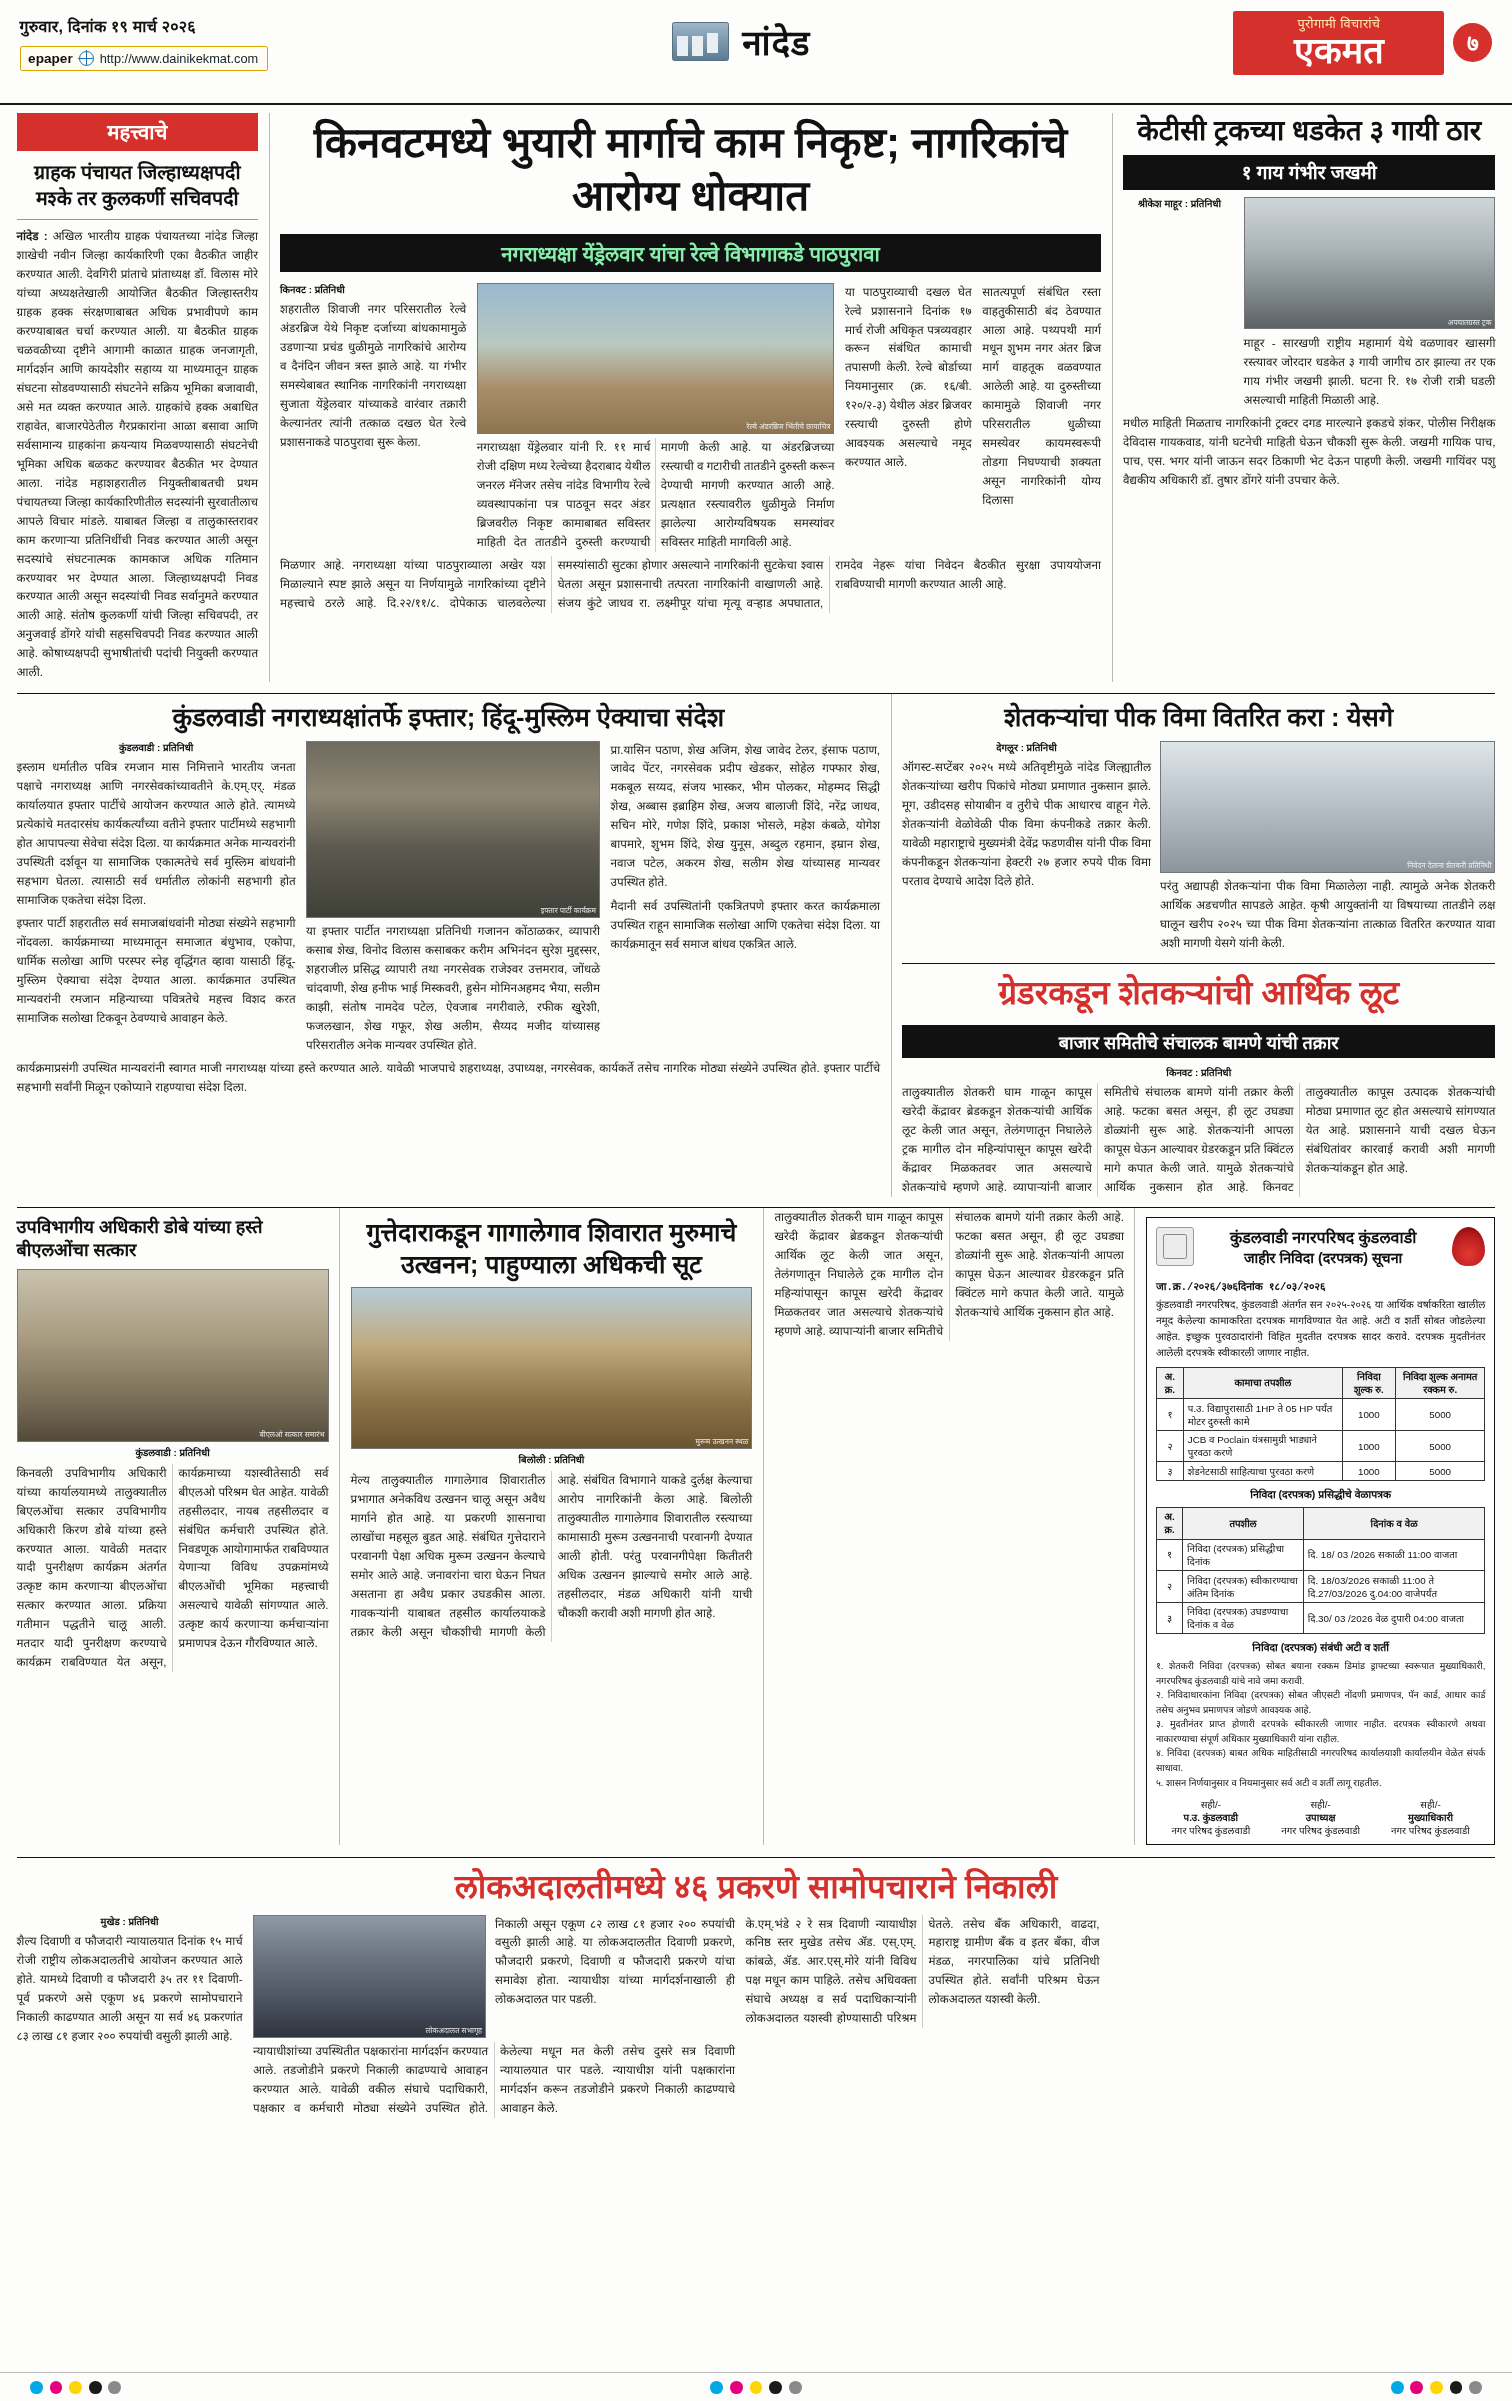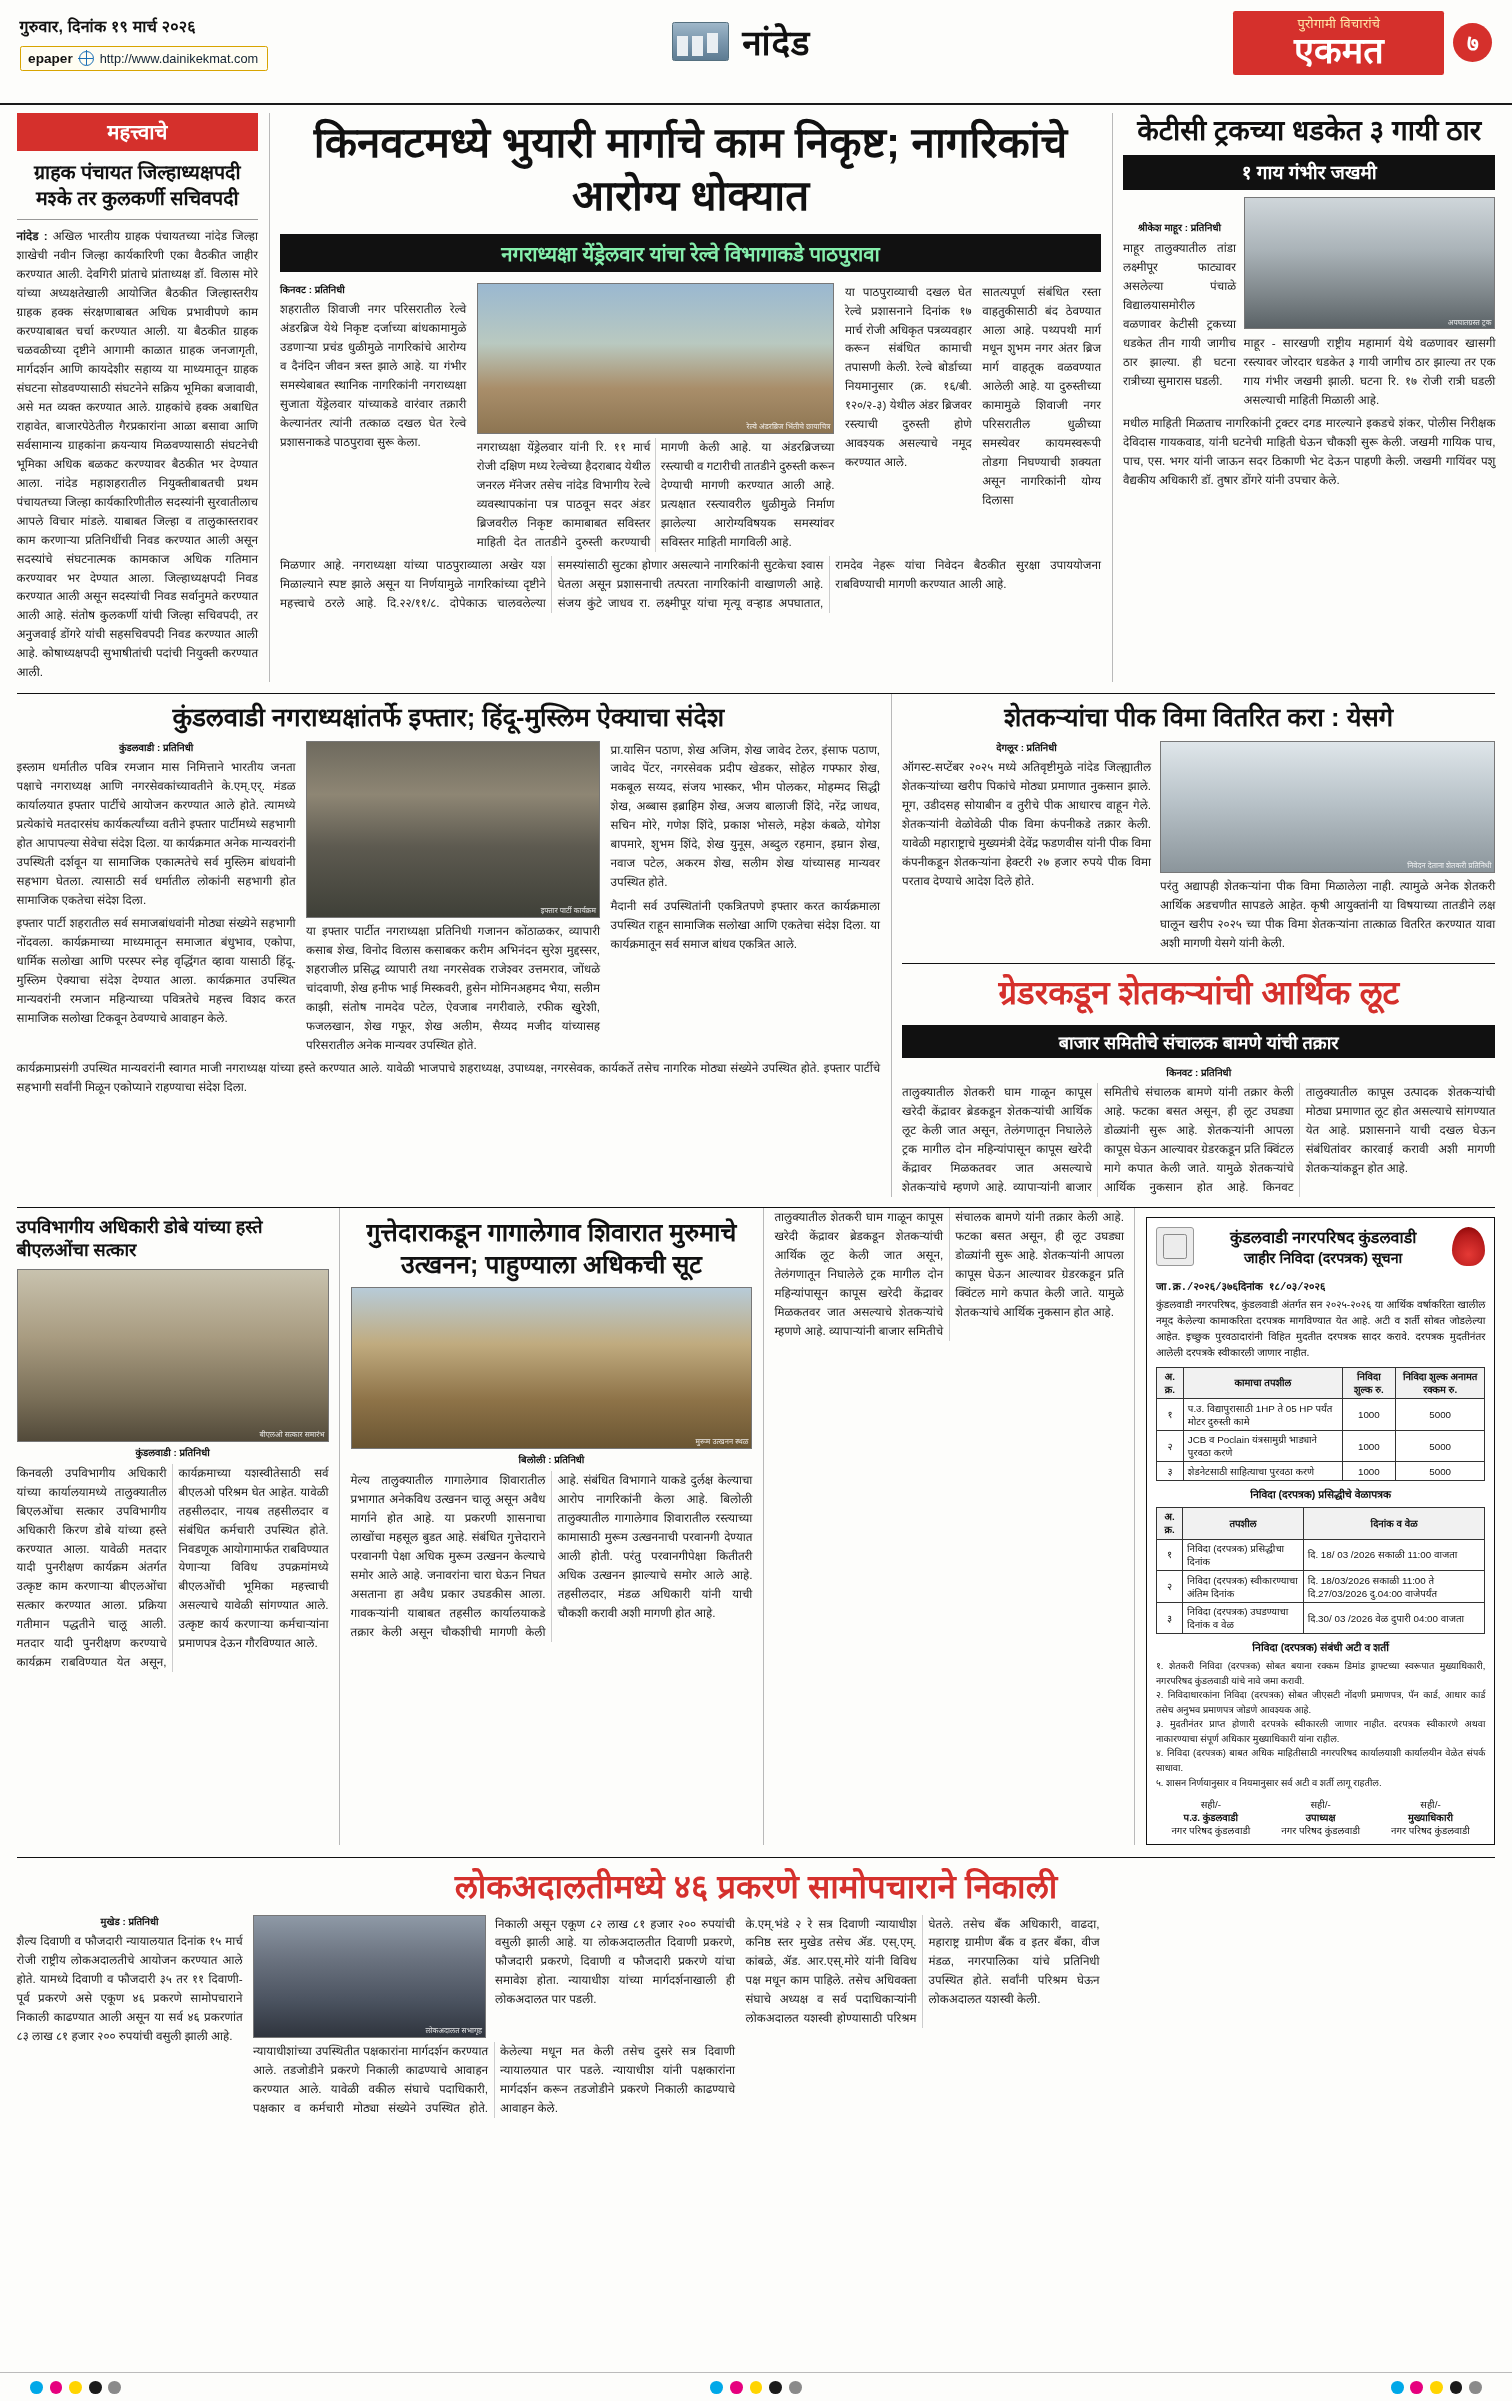--- a/index.html
+++ b/index.html
@@ -252,23 +252,22 @@
         <span>संजय कुंटे जाधव रा. लक्ष्मीपूर यांचा मृत्यू वऱ्हाड अपघातात, रामदेव नेहरू यांचा निवेदन बैठकीत सुरक्षा उपाययोजना राबविण्याची मागणी करण्यात आली आहे.</span>
       </div>
     </div>
 
     <div class="vrule"></div>
 
     <div class="col-right">
       <div class="r-headline">केटीसी ट्रकच्या धडकेत ३ गायी ठार</div>
       <div class="r-sub">१ गाय गंभीर जखमी</div>
       <div style="display:flex; gap:7.5px;">
-        <div style="width:113px;margin-top:24px;">
+        <div style="width:113px;">
           <div class="mini bold center">श्रीकेश माहूर : प्रतिनिधी</div>
-          <div class="body-text mt6">माहूर तालुक्यातील तांडा लक्ष्मीपूर फाट्यावर असलेल्या पंचाळे विद्यालयासमोरील वळणावर केटीसी ट्रकच्या धडकेत तीन गायी जागीच ठार झाल्या. ही घटना रात्रीच्या सुमारास घडली.</div>
         </div>
         <div style="flex:1;">
           <div class="photo truck" style="height:132px;">
             <span class="cap">अपघातग्रस्त ट्रक</span>
           </div>
           <div class="body-text mt6">माहूर - सारखणी राष्ट्रीय महामार्ग येथे वळणावर खासगी रस्त्यावर जोरदार धडकेत ३ गायी जागीच ठार झाल्या तर एक गाय गंभीर जखमी झाली. घटना रि. १७ रोजी रात्री घडली असल्याची माहिती मिळाली आहे.</div>
         </div>
       </div>
       <div class="body-text mt6">मधील माहिती मिळताच नागरिकांनी ट्रक्टर दगड मारल्याने इकडचे शंकर, पोलीस निरीक्षक देविदास गायकवाड, यांनी घटनेची माहिती घेऊन चौकशी सुरू केली. जखमी गायिक पाच, पाच, एस. भगर यांनी जाऊन सदर ठिकाणी भेट देऊन पाहणी केली. जखमी गायिंवर पशु वैद्यकीय अधिकारी डॉ. तुषार डोंगरे यांनी उपचार केले.</div>
     </div>

